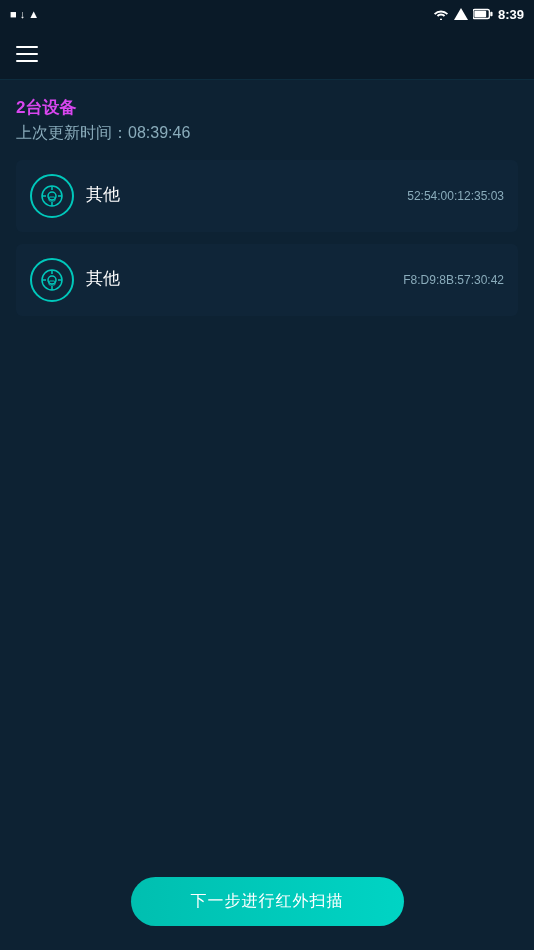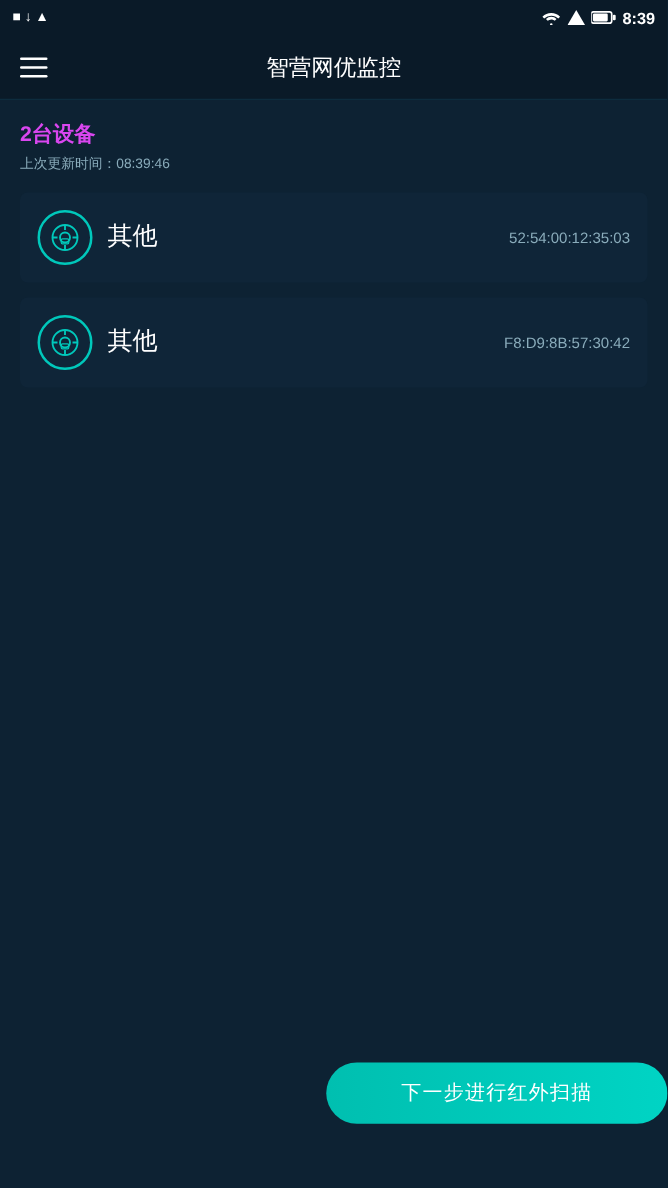--- a/index.html
+++ b/index.html
@@ -74,21 +74,21 @@
     }
 
     .device-count {
       font-size: 17px;
       font-weight: bold;
       color: #d946ef;
       margin-bottom: 4px;
     }
 
     .last-update {
-      font-size: 11px;
+      font-size: 16px;
       color: #8aacbb;
       margin-bottom: 16px;
     }
 
     
     .device-card {
       background-color: #0f2538;
       border-radius: 6px;
       padding: 14px 14px;
       display: flex;
@@ -112,21 +112,21 @@
     .device-icon-inner {
       width: 26px;
       height: 26px;
     }
 
     .device-info {
       flex: 1;
     }
 
     .device-name {
-      font-size: 20px;
+      font-size: 17px;
       color: #ffffff;
       margin-bottom: 4px;
     }
 
     .device-ip {
       font-size: 12px;
       color: #8aacbb;
     }
     .device-ip span.highlight {
       color: #00e5d4;
@@ -139,25 +139,25 @@
 
     .device-mac {
       font-size: 12px;
       color: #8aacbb;
       text-align: right;
     }
 
     
     .bottom-btn-wrap {
       position: absolute;
-      bottom: 51px;
+      bottom: 24px;
       left: 0;
       width: 100%;
       display: flex;
-      justify-content: flex-end;
+      justify-content: center;
     }
 
     .next-btn {
       background: linear-gradient(90deg, #00bfb0, #00d4c4);
       color: #fff;
       border: none;
       border-radius: 26px;
       padding: 14px 60px;
       font-size: 16px;
       cursor: pointer;
@@ -201,21 +201,20 @@
     <span style="font-size:13px;font-weight:bold;">8:39</span>
   </div>
 </div>
 
 <div class="app-header">
   <div class="menu-icon">
     <span></span>
     <span></span>
     <span></span>
   </div>
-  <span class="app-title">智营网优监控</span>
 </div>
 
 <div class="main-content">
 
   <div class="device-count">2台设备</div>
   <div class="last-update">上次更新时间：08:39:46</div>
 
   <div class="device-card">
     <div class="device-icon-wrap">
       <svg class="device-svg device-icon-inner" viewBox="0 0 26 26" width="26" height="26">

